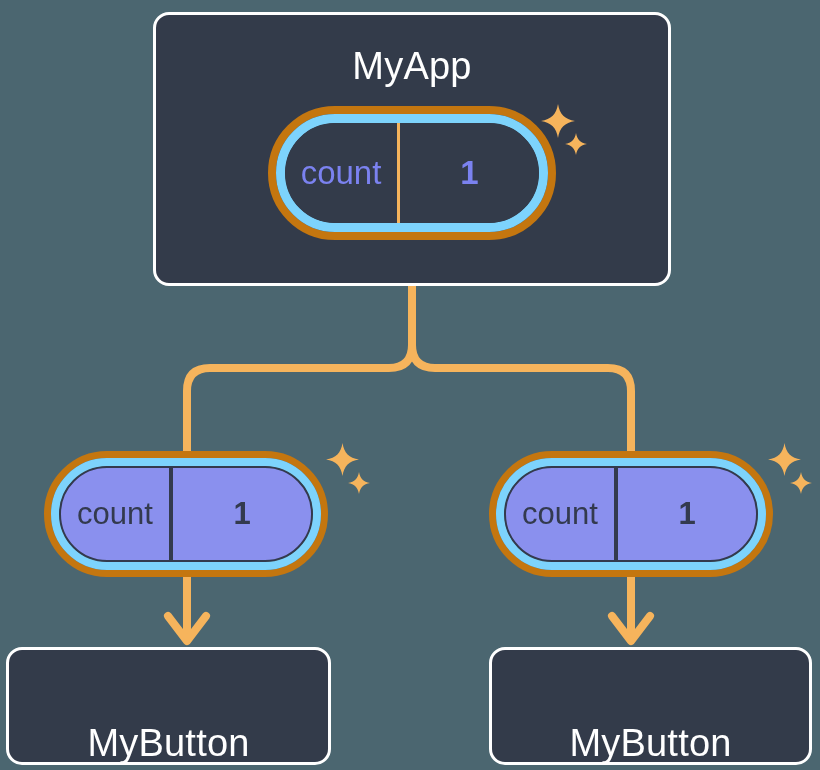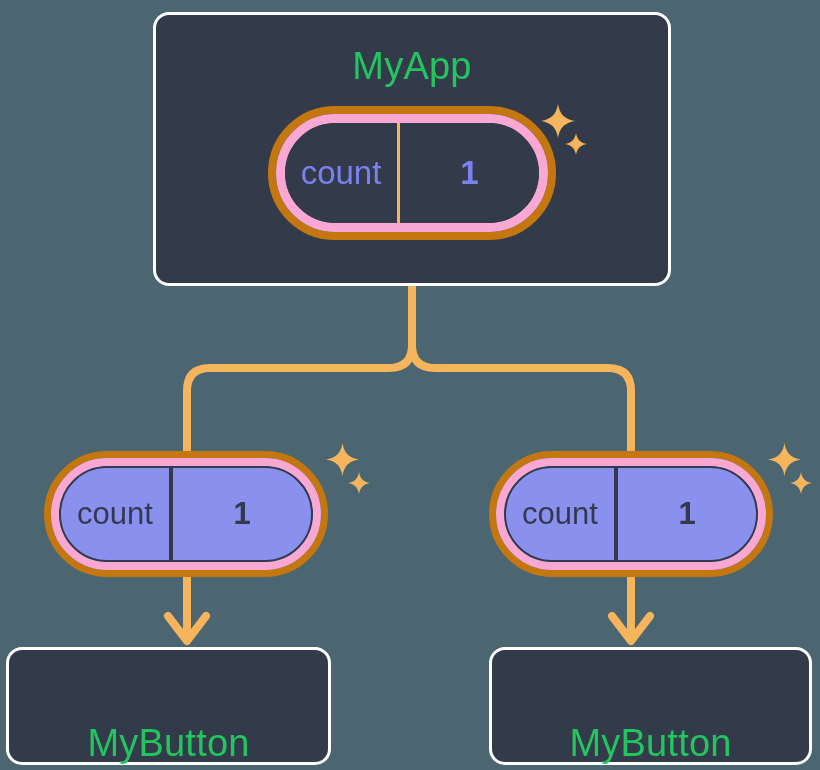--- a/index.html
+++ b/index.html
@@ -21,21 +21,21 @@
     position: absolute;
     background: #333b4a;
     border: 3px solid #ffffff;
     border-radius: 16px;
     box-sizing: border-box;
     display: flex;
     align-items: flex-end;
     justify-content: center;
   }
   .card-title {
-    color: #22c55e;
+    color: #ffffff;
     font-size: 38px;
     font-weight: 300;
     letter-spacing: 0.2px;
     line-height: 1;
     white-space: nowrap;
   }
   #app-card {
     left: 153px;
     top: 12px;
     width: 518px;
@@ -78,21 +78,21 @@
   .pill-outer {
     border: 8px solid #c4760f;
     border-radius: 999px;
     box-sizing: border-box;
     width: 100%;
     height: 100%;
     display: flex;
   }
   
   .pill-inner {
-    border: 9px solid #f9a8d4;
+    border: 9px solid #7dd3fc;
     border-radius: 999px;
     box-sizing: border-box;
     width: 100%;
     height: 100%;
     display: flex;
     overflow: hidden;
     align-items: flex-end;
   }
   .pill-body {
     width: 100%;

